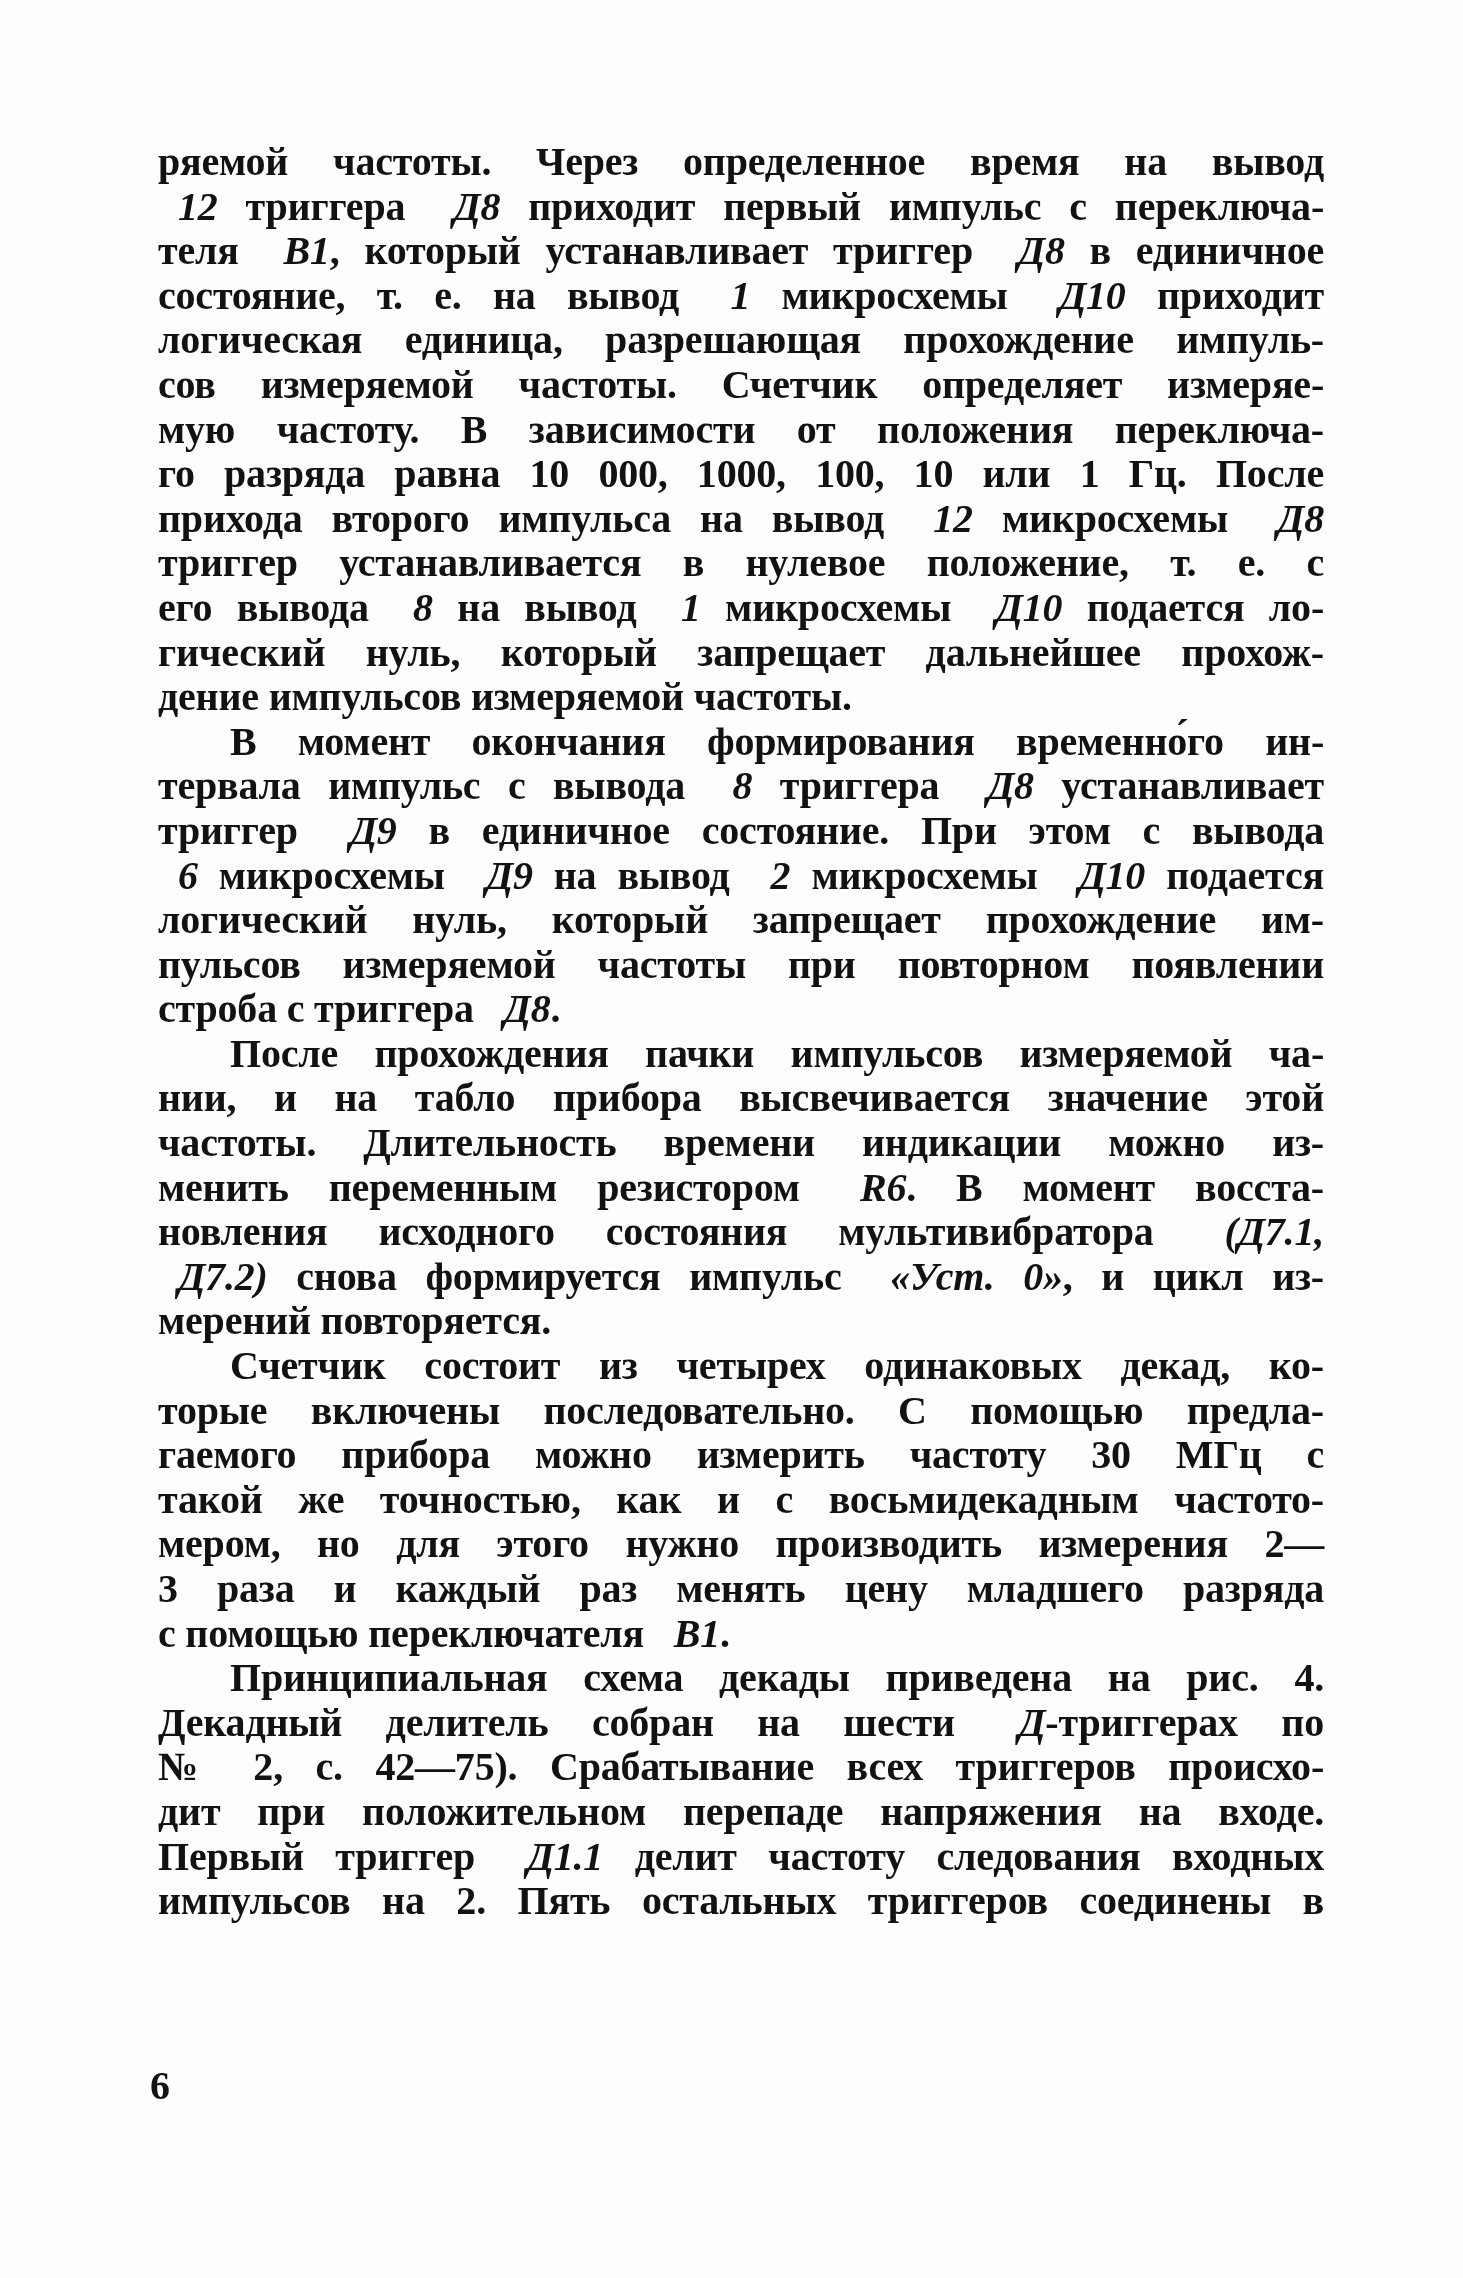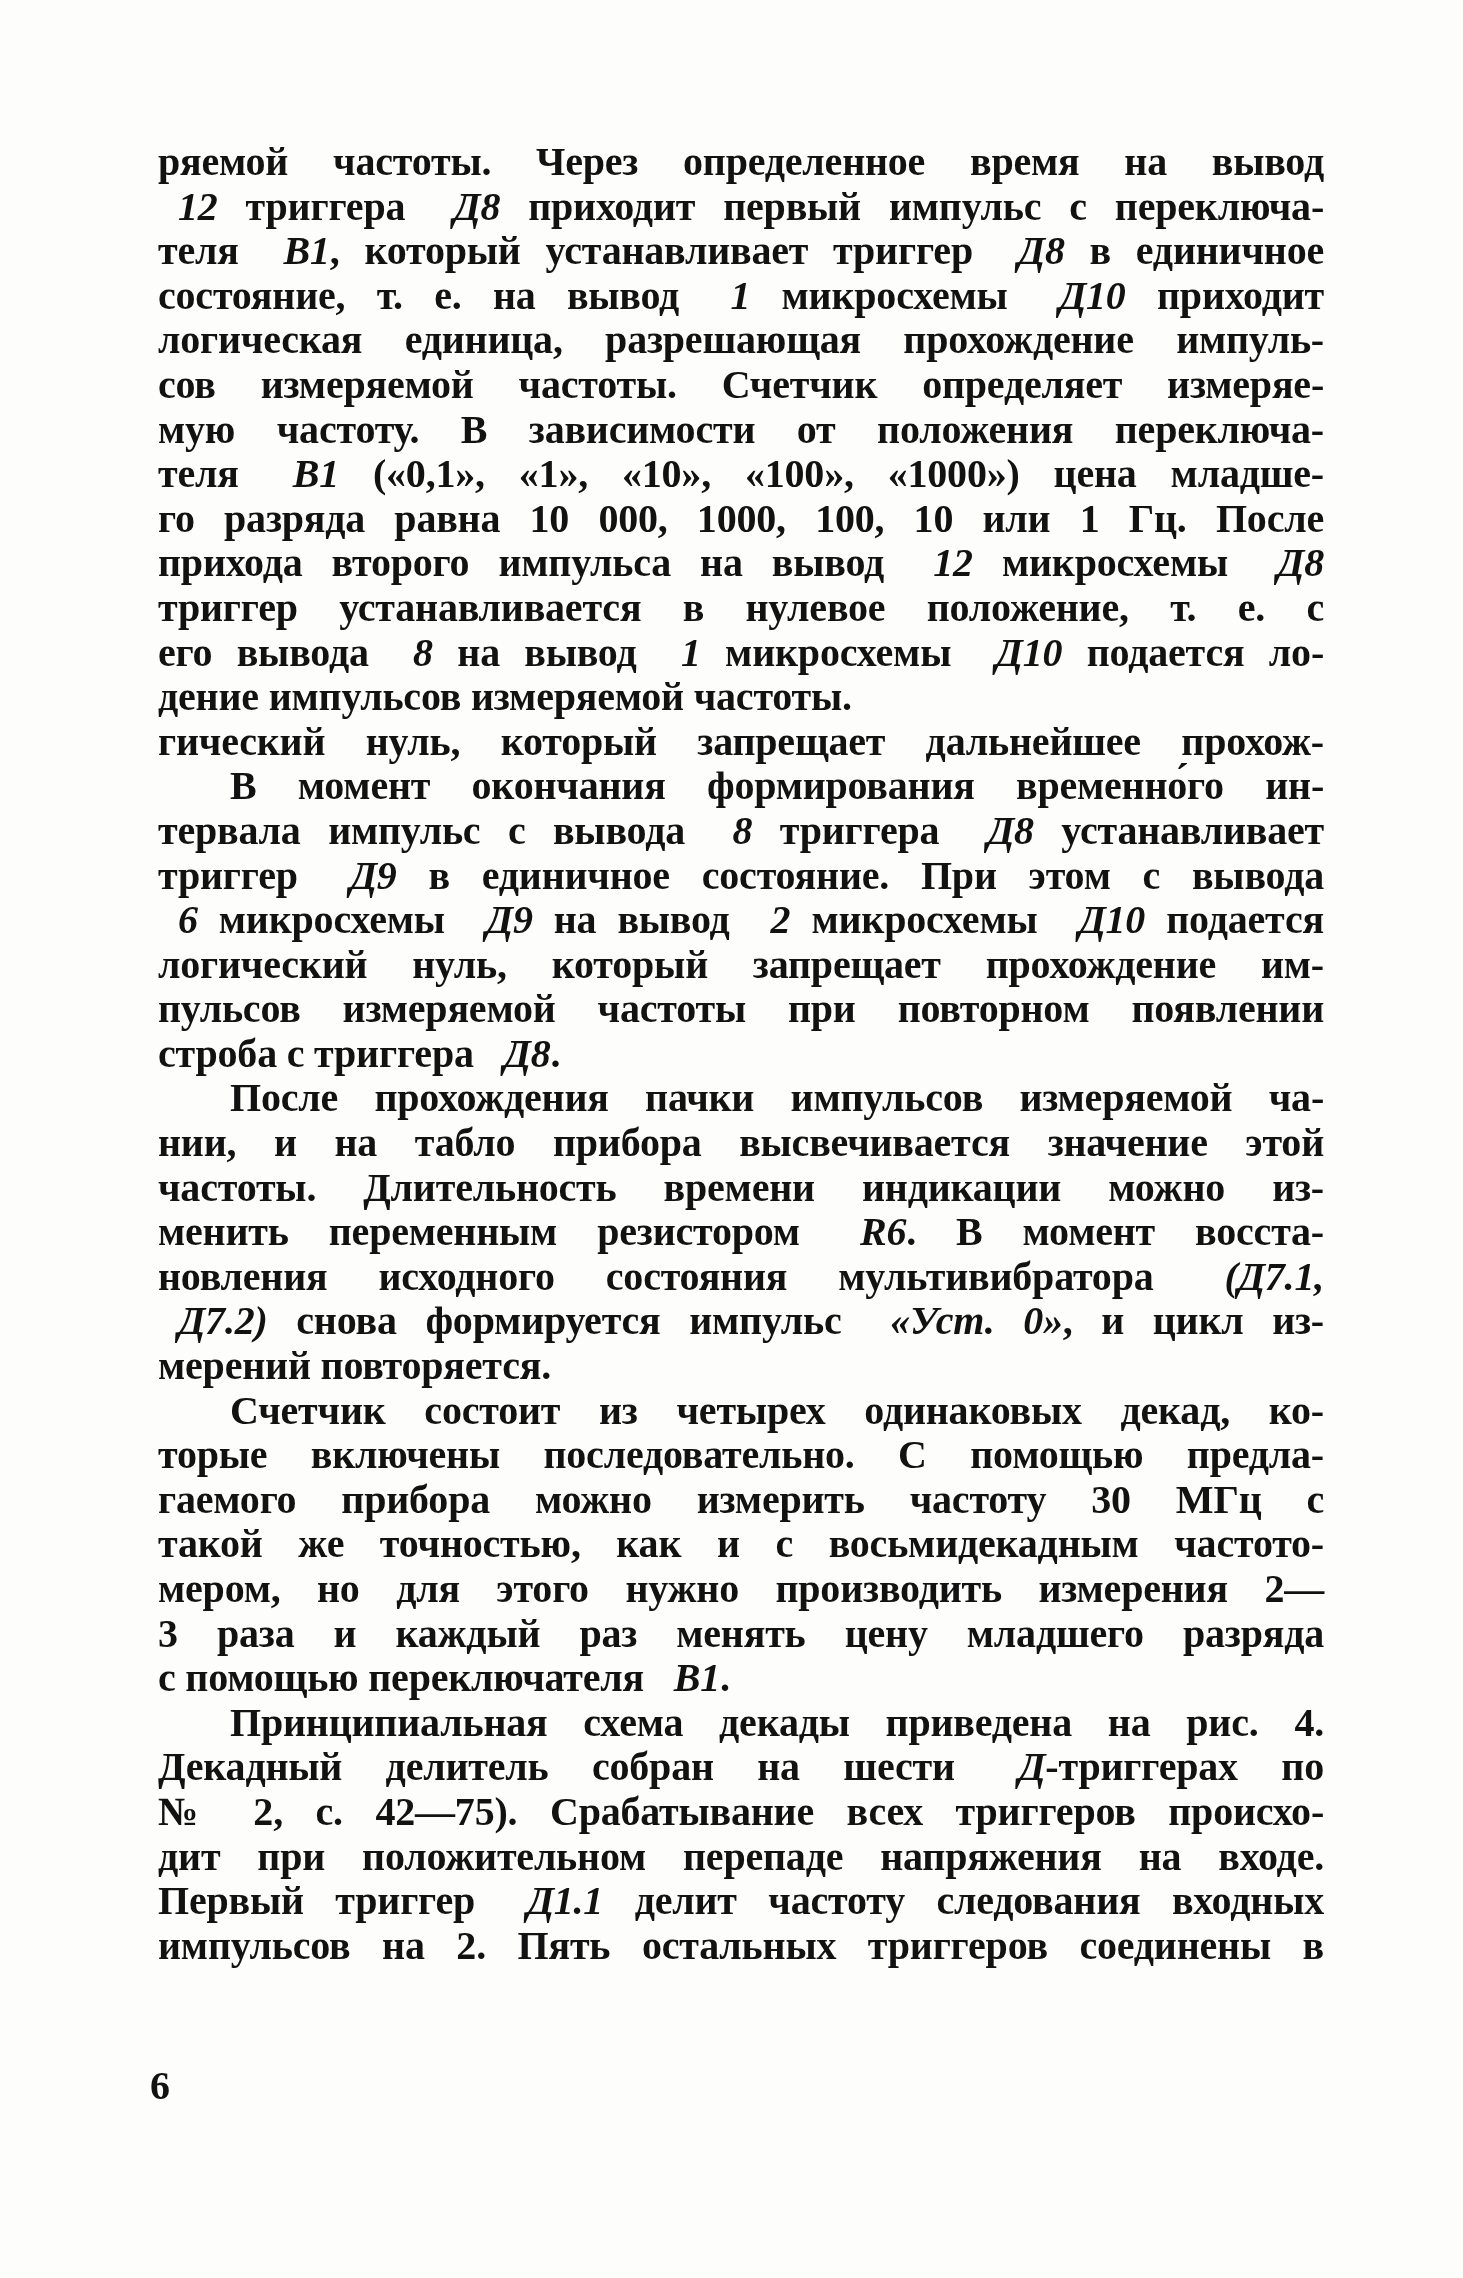--- a/index.html
+++ b/index.html
@@ -63,27 +63,26 @@
 <div class="page">
   <div class="text-block">
       <div class="paragraph">
         <div class="line just"><span class="seg">ряемой частоты. Через определенное время на вывод</span></div>
         <div class="line just"><span class="seg it">12</span><span class="seg"> триггера </span><span class="seg it">Д8</span><span class="seg"> приходит первый импульс с переключа-</span></div>
         <div class="line just"><span class="seg">теля </span><span class="seg it">В1</span><span class="seg">, который устанавливает триггер </span><span class="seg it">Д8</span><span class="seg"> в единичное</span></div>
         <div class="line just"><span class="seg">состояние, т. е. на вывод </span><span class="seg it">1</span><span class="seg"> микросхемы </span><span class="seg it">Д10</span><span class="seg"> приходит</span></div>
         <div class="line just"><span class="seg">логическая единица, разрешающая прохождение импуль-</span></div>
         <div class="line just"><span class="seg">сов измеряемой частоты. Счетчик определяет измеряе-</span></div>
         <div class="line just"><span class="seg">мую частоту. В зависимости от положения переключа-</span></div>
-        <div class="line just"><span class="seg">теля </span><span class="seg it">В1</span><span class="seg"> («0,1», «1», «10», «100», «1000») цена младше-</span></div>
         <div class="line just"><span class="seg">го разряда равна 10 000, 1000, 100, 10 или 1 Гц. После</span></div>
         <div class="line just"><span class="seg">прихода второго импульса на вывод </span><span class="seg it">12</span><span class="seg"> микросхемы </span><span class="seg it">Д8</span></div>
         <div class="line just"><span class="seg">триггер устанавливается в нулевое положение, т. е. с</span></div>
         <div class="line just"><span class="seg">его вывода </span><span class="seg it">8</span><span class="seg"> на вывод </span><span class="seg it">1</span><span class="seg"> микросхемы </span><span class="seg it">Д10</span><span class="seg"> подается ло-</span></div>
+        <div class="line just"><span class="seg">гический нуль, который запрещает дальнейшее прохож-</span></div>
         <div class="line"><span class="seg">дение импульсов измеряемой частоты.</span></div>
-        <div class="line just"><span class="seg">гический нуль, который запрещает дальнейшее прохож-</span></div>
       </div>
       <div class="paragraph">
         <div class="line just indent"><span class="seg">В момент окончания формирования временно́го ин-</span></div>
         <div class="line just"><span class="seg">тервала импульс с вывода </span><span class="seg it">8</span><span class="seg"> триггера </span><span class="seg it">Д8</span><span class="seg"> устанавливает</span></div>
         <div class="line just"><span class="seg">триггер </span><span class="seg it">Д9</span><span class="seg"> в единичное состояние. При этом с вывода</span></div>
         <div class="line just"><span class="seg it">6</span><span class="seg"> микросхемы </span><span class="seg it">Д9</span><span class="seg"> на вывод </span><span class="seg it">2</span><span class="seg"> микросхемы </span><span class="seg it">Д10</span><span class="seg"> подается</span></div>
         <div class="line just"><span class="seg">логический нуль, который запрещает прохождение им-</span></div>
         <div class="line just"><span class="seg">пульсов измеряемой частоты при повторном появлении</span></div>
         <div class="line"><span class="seg">строба с триггера </span><span class="seg it">Д8</span><span class="seg">.</span></div>
       </div>

